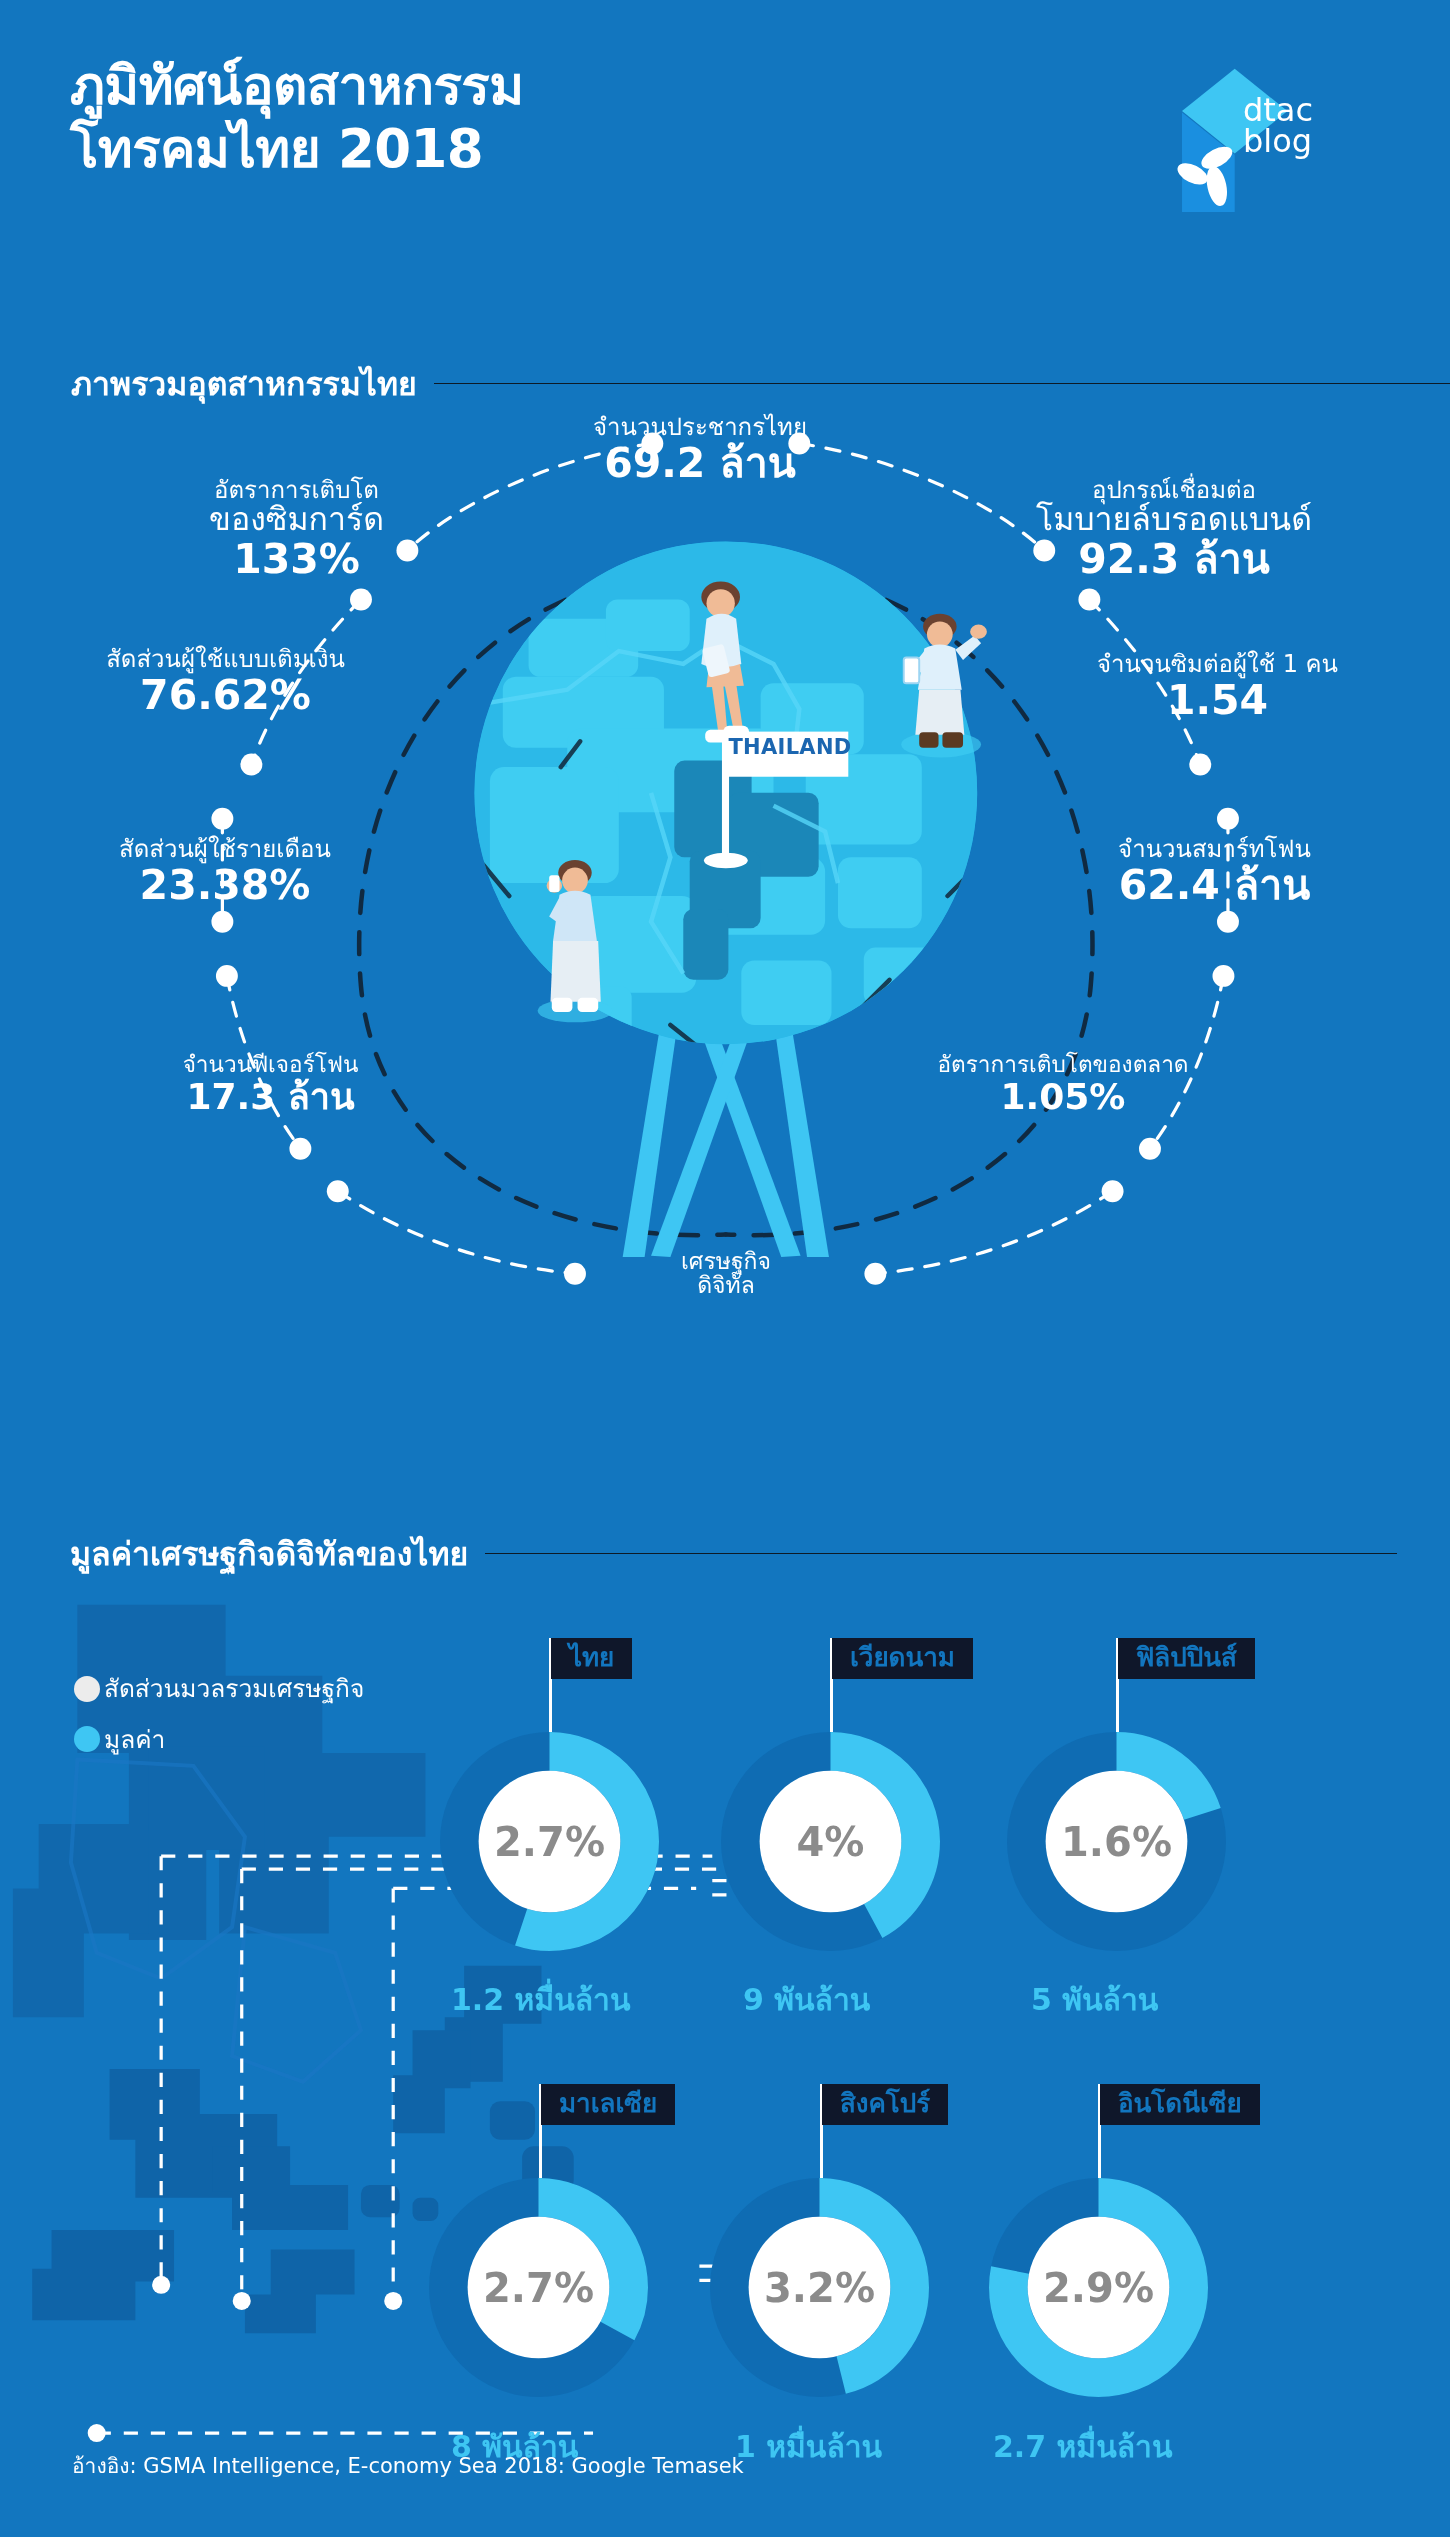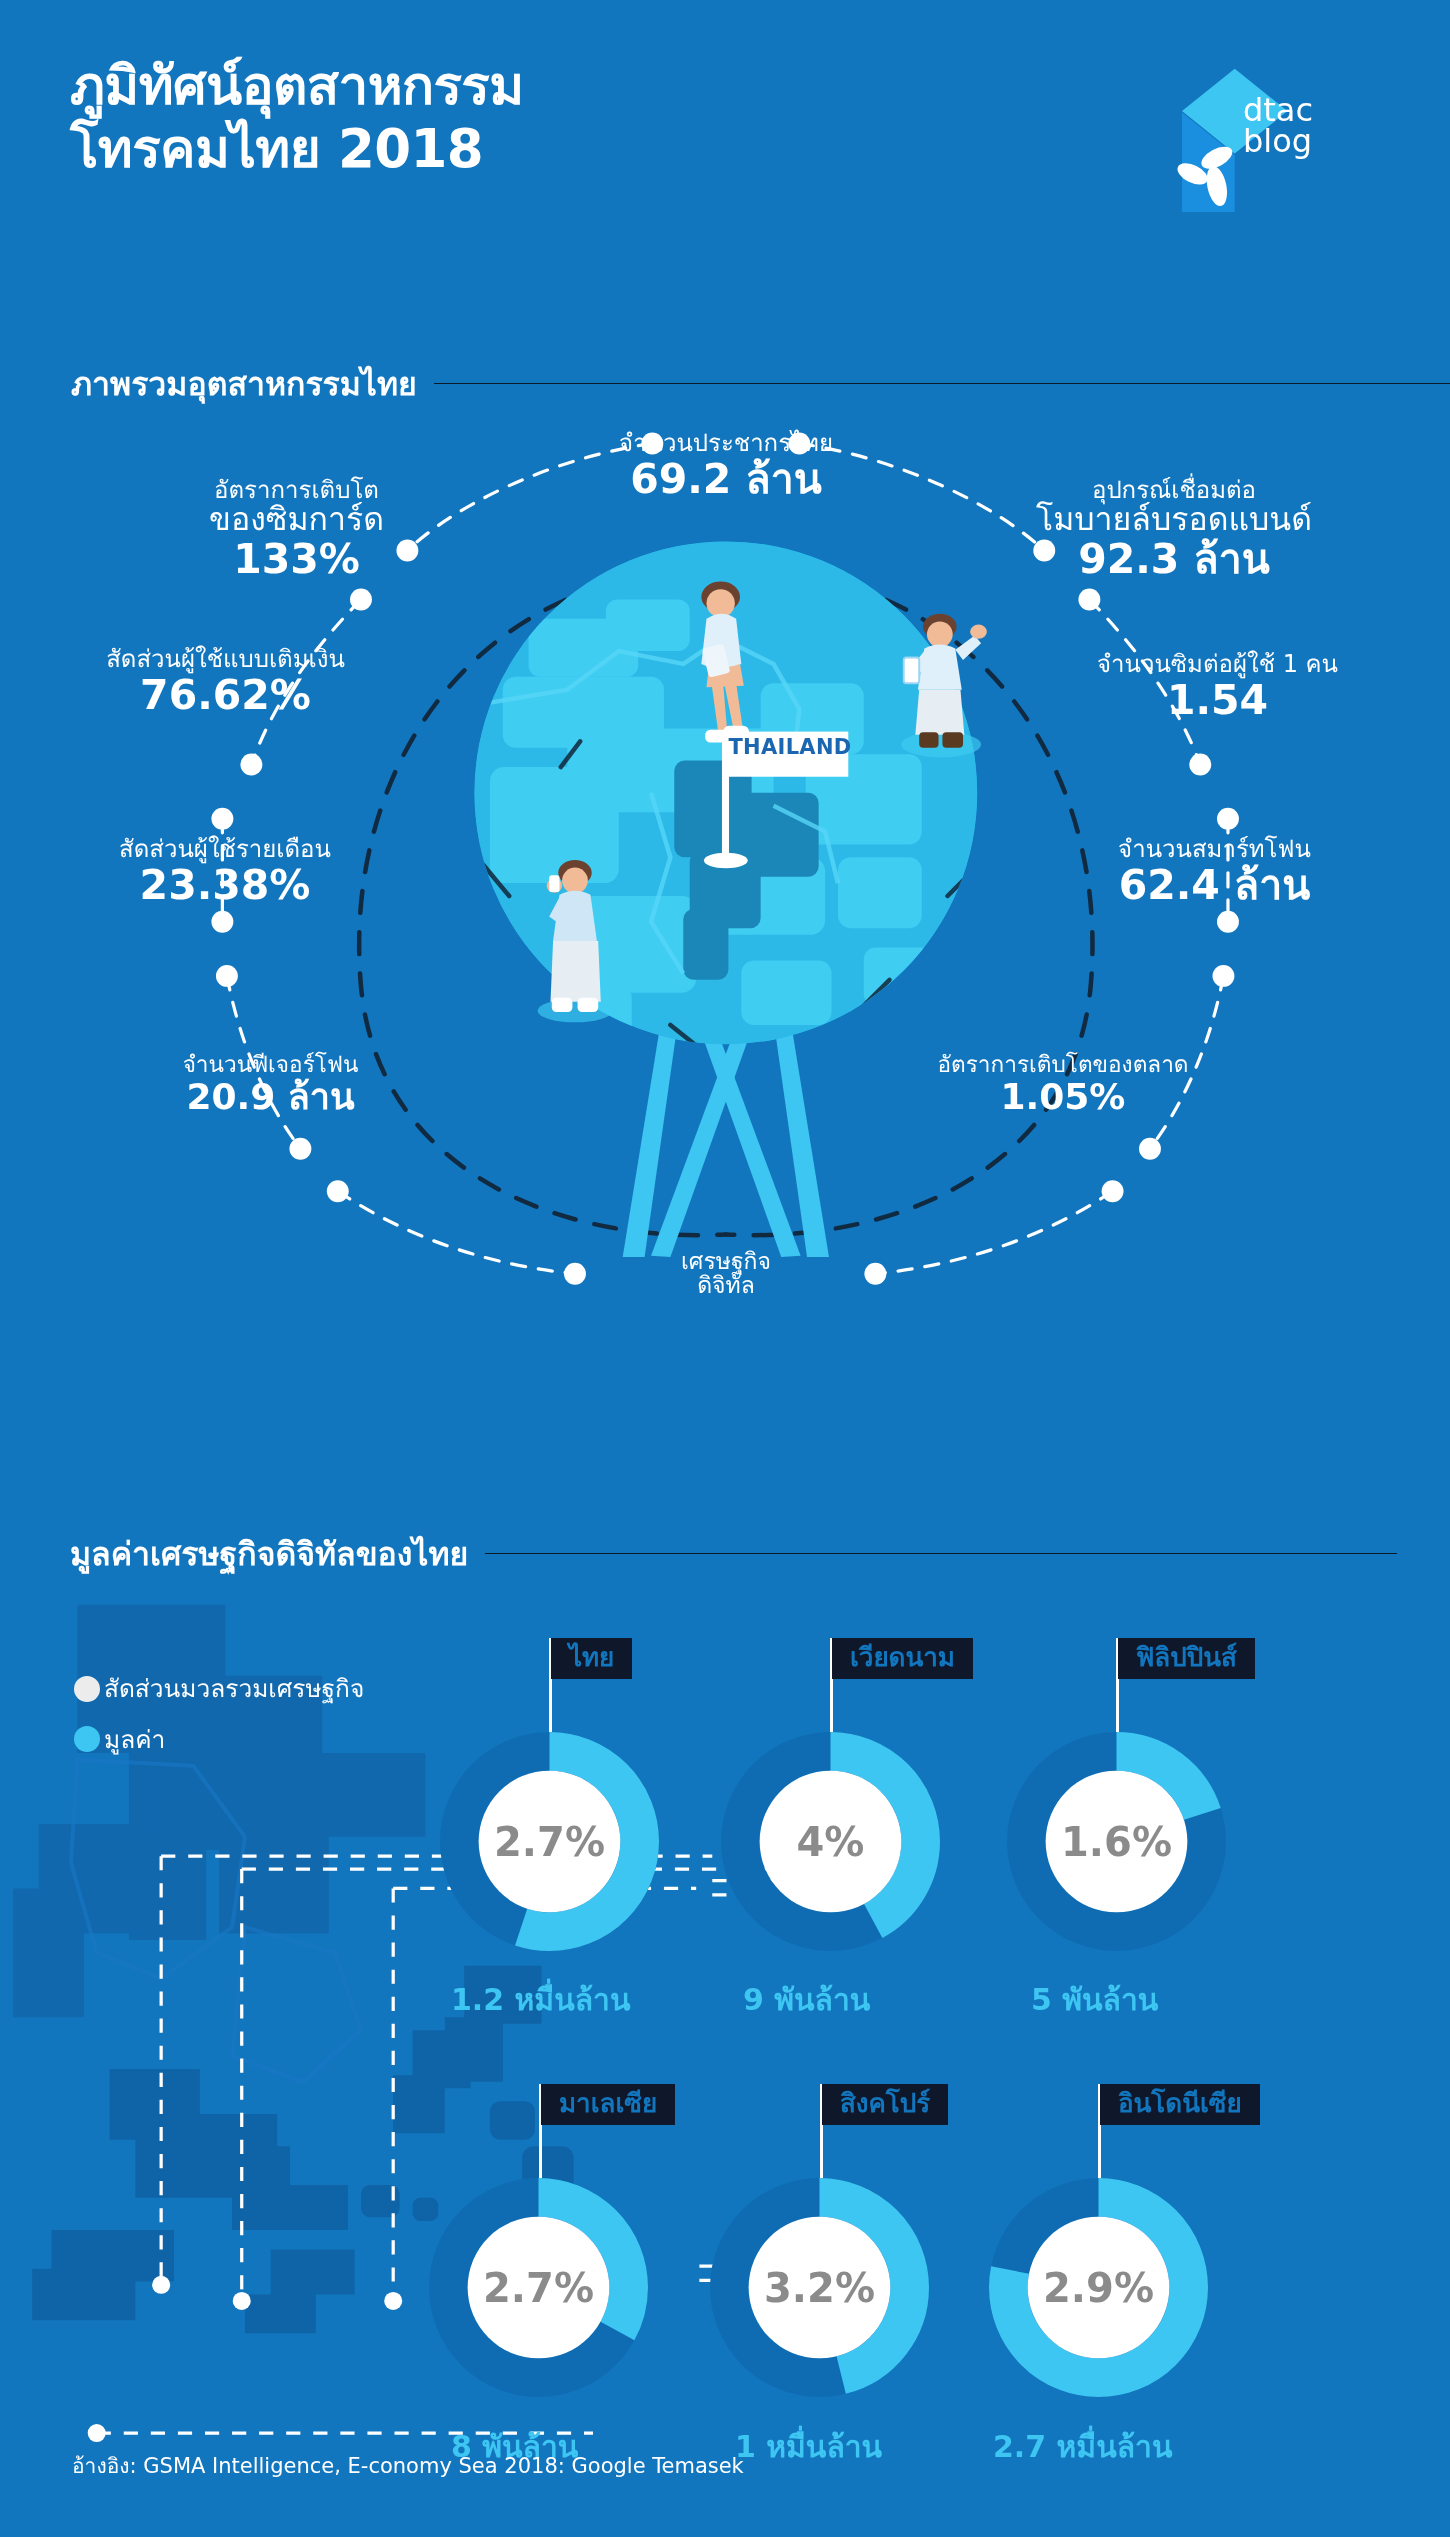--- a/index.html
+++ b/index.html
@@ -321,21 +321,21 @@
         <circle cx="524" cy="1218" r="17"></circle>
           <circle cx="1726" cy="1218" r="17"></circle>
         <circle cx="892" cy="1346" r="17"></circle>
           <circle cx="1358" cy="1346" r="17"></circle>
       </g>
 
     </svg>
 
     <div style="position:absolute; left:735px; top:321px; width:110px; height:39px; display:flex; align-items:center; justify-content:center; color:#1b66b0; font-size:21px; font-weight:bold; letter-spacing:0.3px;">THAILAND</div>
 
-    <div class="stat" style="left:565px; top:9px; width:322px;margin-top:16px;">
+    <div class="stat" style="left:539px; top:9px; width:322px;">
       <span class="cap">จำนวนประชากรไทย</span>
       <span class="val">69.2 ล้าน</span>
     </div>
 
     <div class="stat" style="left:161px; top:72px; width:271px;">
       <span class="cap">อัตราการเติบโต</span>
       <span class="cap2">ของซิมการ์ด</span>
       <span class="val">133%</span>
     </div>
 
@@ -360,21 +360,21 @@
       <span class="val">23.38%</span>
     </div>
 
     <div class="stat" style="left:1063px; top:431px; width:303px;">
       <span class="cap">จำนวนสมาร์ทโฟน</span>
       <span class="val">62.4 ล้าน</span>
     </div>
 
     <div class="stat small" style="left:135px; top:647px; width:271px;">
       <span class="cap">จำนวนฟีเจอร์โฟน</span>
-      <span class="val">20.9 ล้าน</span>
+      <span class="val">17.3 ล้าน</span>
     </div>
 
     <div class="stat small" style="left:902px; top:647px; width:322px;">
       <span class="cap">อัตราการเติบโตของตลาด</span>
       <span class="val">1.05%</span>
     </div>
 
     <div class="stat tiny" style="left:610px; top:844px; width:232px;">
       <span class="cap">เศรษฐกิจ</span>
       <span class="cap">ดิจิทัล</span>

